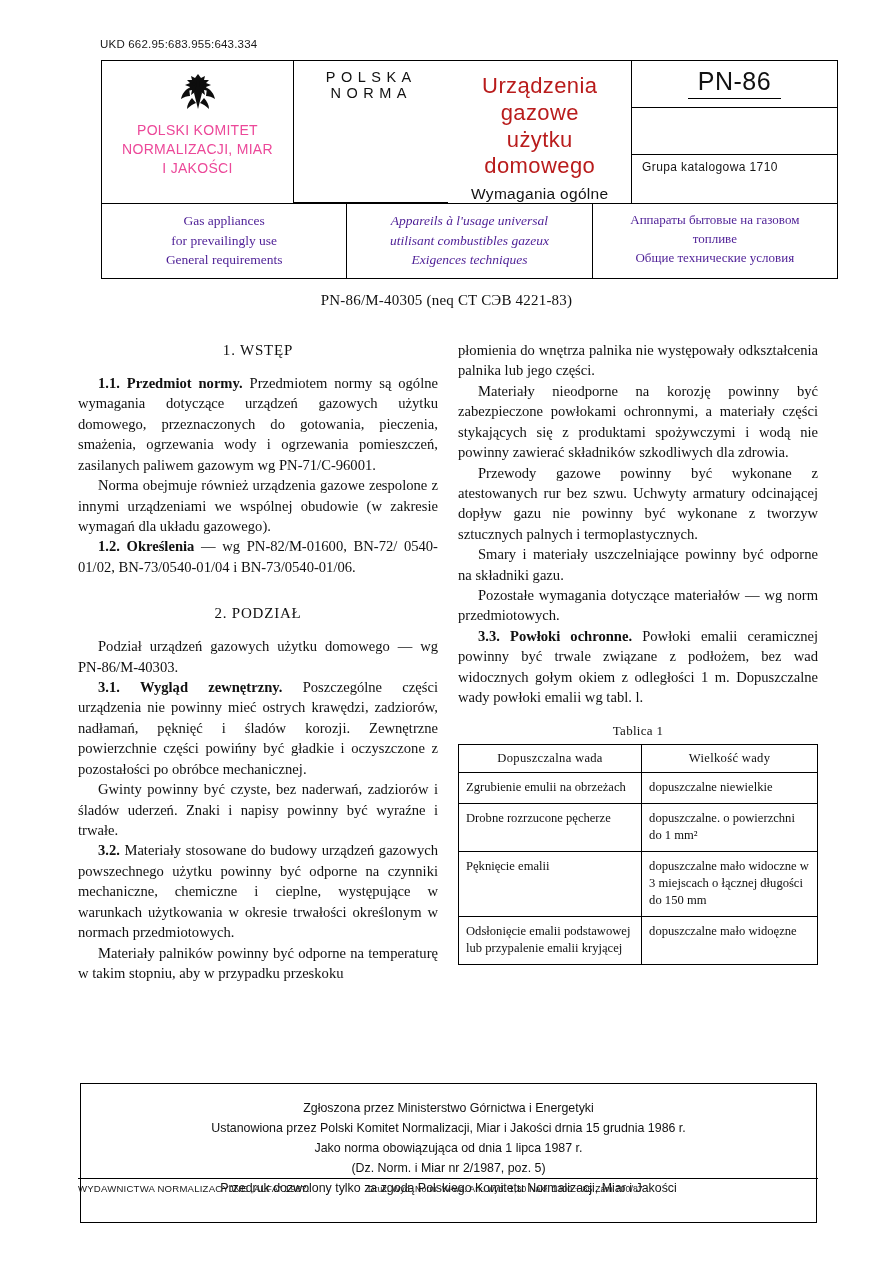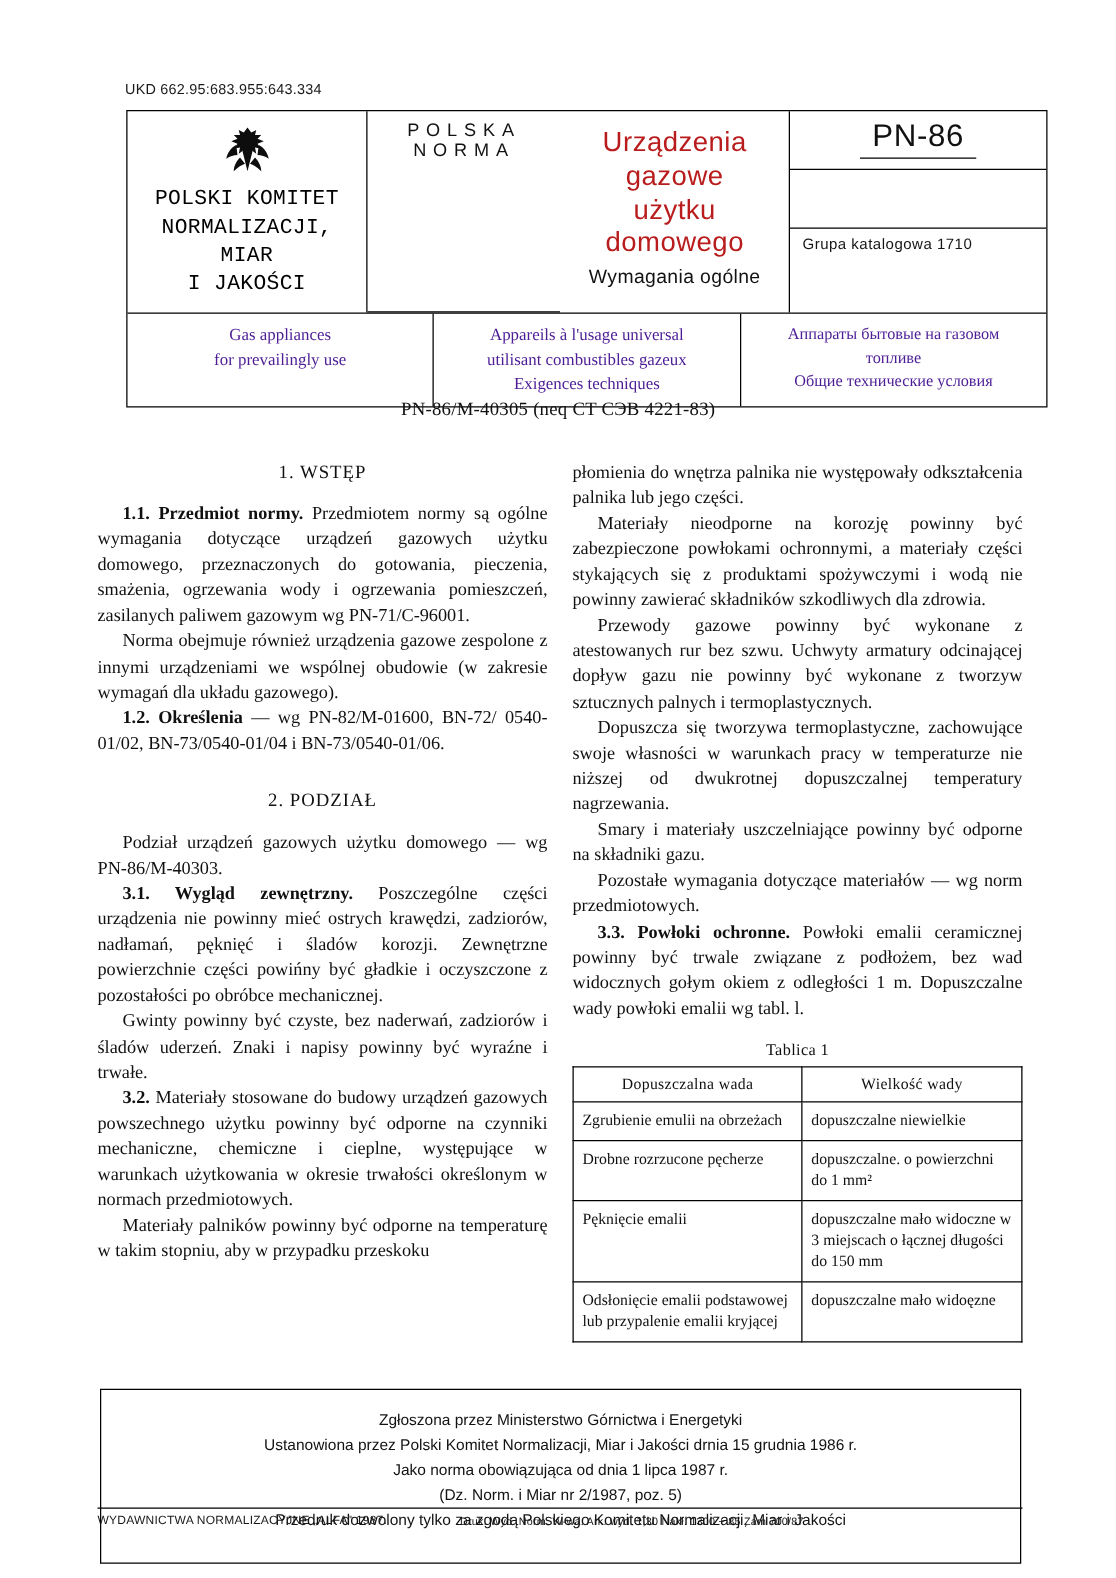--- a/index.html
+++ b/index.html
@@ -13,21 +13,20 @@
     position: relative;
     font-family: "Liberation Serif", serif;
     color: #111111;
     overflow: hidden;
   }
   .page {
     position: absolute;
     left: 0; top: 0;
     width: 893px;
     height: 1029px;
-    margin-top: 28px;
   }
 
   
   .ukd {
     position: absolute;
     left: 100px;
     top: 38px;
     font-family: "Liberation Sans", sans-serif;
     font-size: 11.5px;
     letter-spacing: 0.2px;
@@ -59,25 +58,25 @@
     align-items: center;
     justify-content: flex-start;
   }
   .eagle {
     width: 46px;
     height: 44px;
     margin-top: 2px;
     margin-bottom: 6px;
   }
   .committee {
-    font-family: Liberation Mono, monospace;
-    font-size: 17px;
+    font-family: Liberation Sans, sans-serif;
+    font-size: 14px;
     line-height: 1.34;
     letter-spacing: 0.3px;
-    color: #000000;
+    color: #ec4899;
   }
   .hdr-title-cell {
     flex: 1;
     box-sizing: border-box;
     border-right: 1.6px solid #000;
     display: flex;
     flex-direction: row;
   }
   .pn-banner {
     text-align: center;
@@ -153,20 +152,21 @@
     box-sizing: border-box;
     text-align: center;
     padding: 7px 6px 8px 6px;
     font-size: 13.5px;
     line-height: 1.45;
     color: #4c1d95;
   }
   .lang-cell.b {
     border-left: 1.6px solid #000;
     border-right: 1.6px solid #000;
+    font-style: italic;
   }
   .lang-cell.c {
     font-size: 13px;
   }
 
   
   .refline {
     position: absolute;
     top: 292px;
     left: 0;
@@ -339,20 +339,21 @@
         <div class="num-blank"></div>
         <div class="num-group">Grupa katalogowa 1710</div>
       </div>
 
     </div>
 
     <div class="hdr-lang">
       <div class="lang-cell a">
         <div>Gas appliances</div>
         <div>for prevailingly use</div>
+        <div>General requirements</div>
       </div>
       <div class="lang-cell b">
         <div>Appareils à l'usage universal</div>
         <div>utilisant combustibles gazeux</div>
         <div>Exigences techniques</div>
       </div>
       <div class="lang-cell c">
         <div>Аппараты бытовые на газовом</div>
         <div>топливе</div>
         <div>Общие технические условия</div>
@@ -382,21 +383,20 @@
       <p class="para"><span class="lead">3.2.</span><span> Materiały stosowane do budowy urządzeń gazowych powszechnego użytku powinny być odporne na czynniki mechaniczne, chemiczne i cieplne, występujące w warunkach użytkowania w okresie trwałości określonym w normach przedmiotowych.</span></p>
       <p class="para">Materiały palników powinny być odporne na temperaturę w takim stopniu, aby w przypadku przeskoku</p>
 
     </div>
 
     <div class="col right">
 
       <p class="para" style="text-indent:0">płomienia do wnętrza palnika nie występowały odkształcenia palnika lub jego części.</p>
       <p class="para">Materiały nieodporne na korozję powinny być zabezpieczone powłokami ochronnymi, a materiały części stykających się z produktami spożywczymi i wodą nie powinny zawierać składników szkodliwych dla zdrowia.</p>
       <p class="para">Przewody gazowe powinny być wykonane z atestowanych rur bez szwu. Uchwyty armatury odcinającej dopływ gazu nie powinny być wykonane z tworzyw sztucznych palnych i termoplastycznych.</p>
-      <p class="para">Dopuszcza się tworzywa termoplastyczne, zachowujące swoje własności w warunkach pracy w temperaturze nie niższej od dwukrotnej dopuszczalnej temperatury nagrzewania.</p>
       <p class="para">Smary i materiały uszczelniające powinny być odporne na składniki gazu.</p>
       <p class="para">Pozostałe wymagania dotyczące materiałów — wg norm przedmiotowych.</p>
       <p class="para"><span class="lead">3.3. Powłoki ochronne.</span><span> Powłoki emalii ceramicznej powinny być trwale związane z podłożem, bez wad widocznych gołym okiem z odległości 1 m. Dopuszczalne wady powłoki emalii wg tabl. l.</span></p>
 
       <div class="tbl-cap">Tablica 1</div>
 
       <table class="spec">
         <thead>
           <tr>
             <th>Dopuszczalna wada</th>

